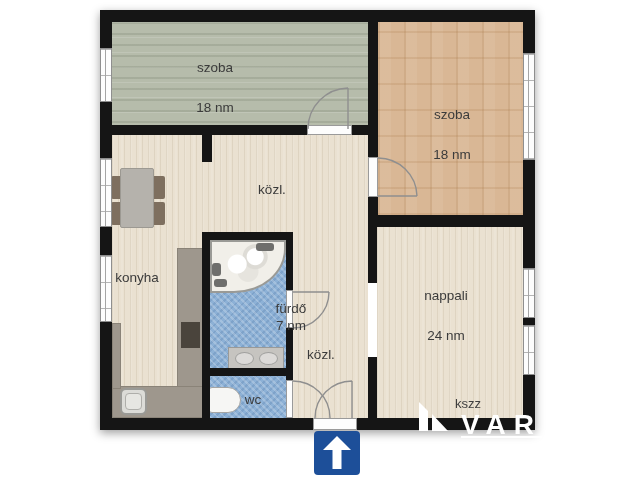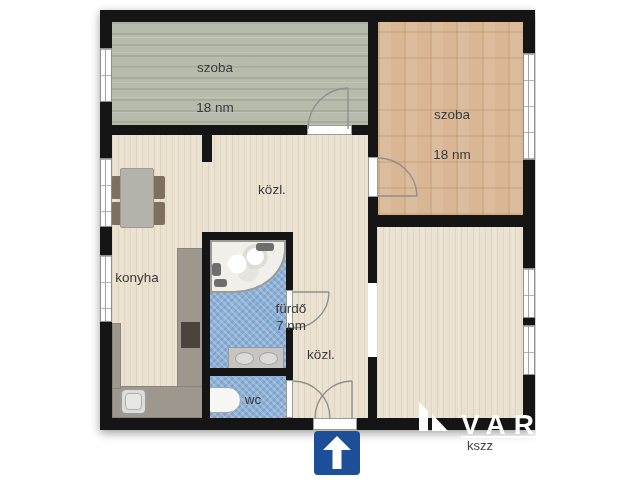--- a/index.html
+++ b/index.html
@@ -1,17 +1,17 @@
 <!DOCTYPE html>
 <html><head>
 <meta charset="utf-8">
 <style>
   html,body{margin:0;padding:0;background:#fff;}
   #stage{
-    position:relative;width:536px;height:480px;background:#ffffff;overflow:hidden;
+    position:relative;width:640px;height:480px;background:#ffffff;overflow:hidden;
     font-family:"Liberation Sans", sans-serif;
   }
   .abs{position:absolute;box-sizing:border-box;}
   .wall{position:absolute;background:#151515;box-sizing:border-box;}
   .floor{position:absolute;box-sizing:border-box;}
   .floor-green{
     background-color:#b6bcab;
     background-image:
       repeating-linear-gradient(180deg, rgba(90,100,80,.18) 0 2px, rgba(0,0,0,0) 2px 11px),
       repeating-linear-gradient(180deg, rgba(255,255,255,.14) 0 1px, rgba(0,0,0,0) 1px 15px);
@@ -161,22 +161,26 @@
   <div class="label" style="left:246px;top:301px;margin-left:45px;">
     <span>fürdő</span>
     <span class="area" style="margin-top:1px;">7 nm</span>
   </div>
   <div class="label" style="left:253px;top:392px;">
     <span>wc</span>
   </div>
   <div class="label" style="left:321px;top:347px;">
     <span>közl.</span>
   </div>
+  <div class="label" style="left:446px;top:288px;">
+    <span>nappali</span>
+    <span class="area">24 nm</span>
+  </div>
 
-  <div class="wm-code" style="left:480px;top:396px;margin-top:42px;">kszz</div>
+  <div class="wm-code" style="left:468px;top:396px;">kszz</div>
   <div class="wm-brand" style="left:461px;top:409px;">VAR</div>
 
   <div id="arrow-sign">
     <svg width="46" height="44" viewBox="0 0 46 44">
       <polygon points="23,5 37,19 9,19" fill="#ffffff"></polygon>
       <rect x="18.5" y="18" width="9" height="20" fill="#ffffff"></rect>
     </svg>
   </div>
 
 </div>

